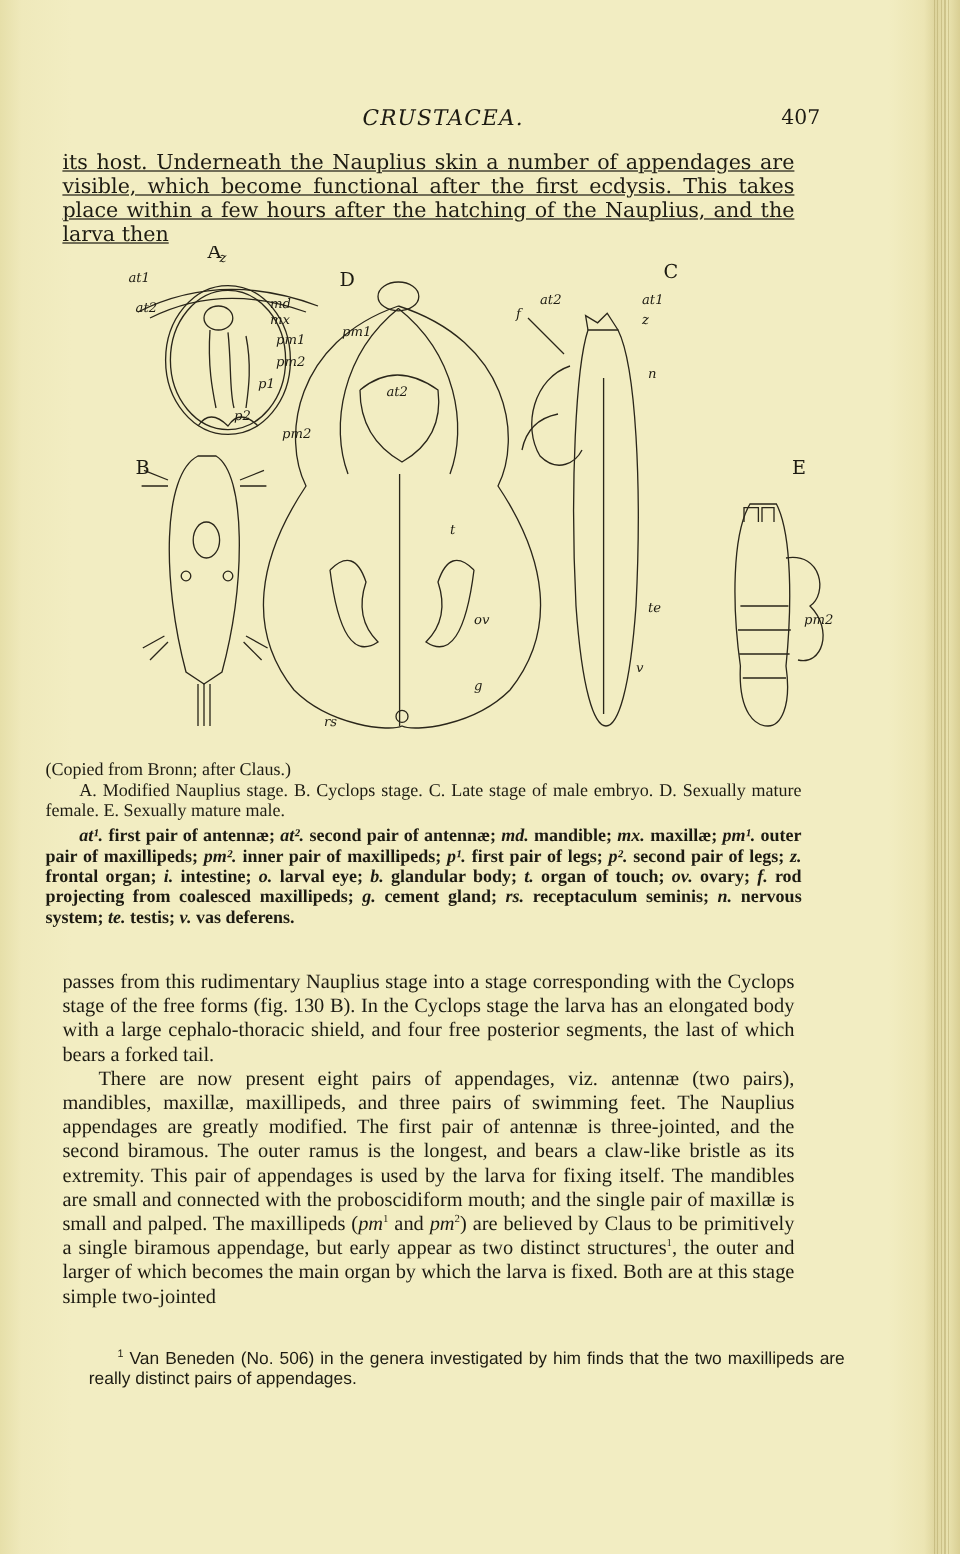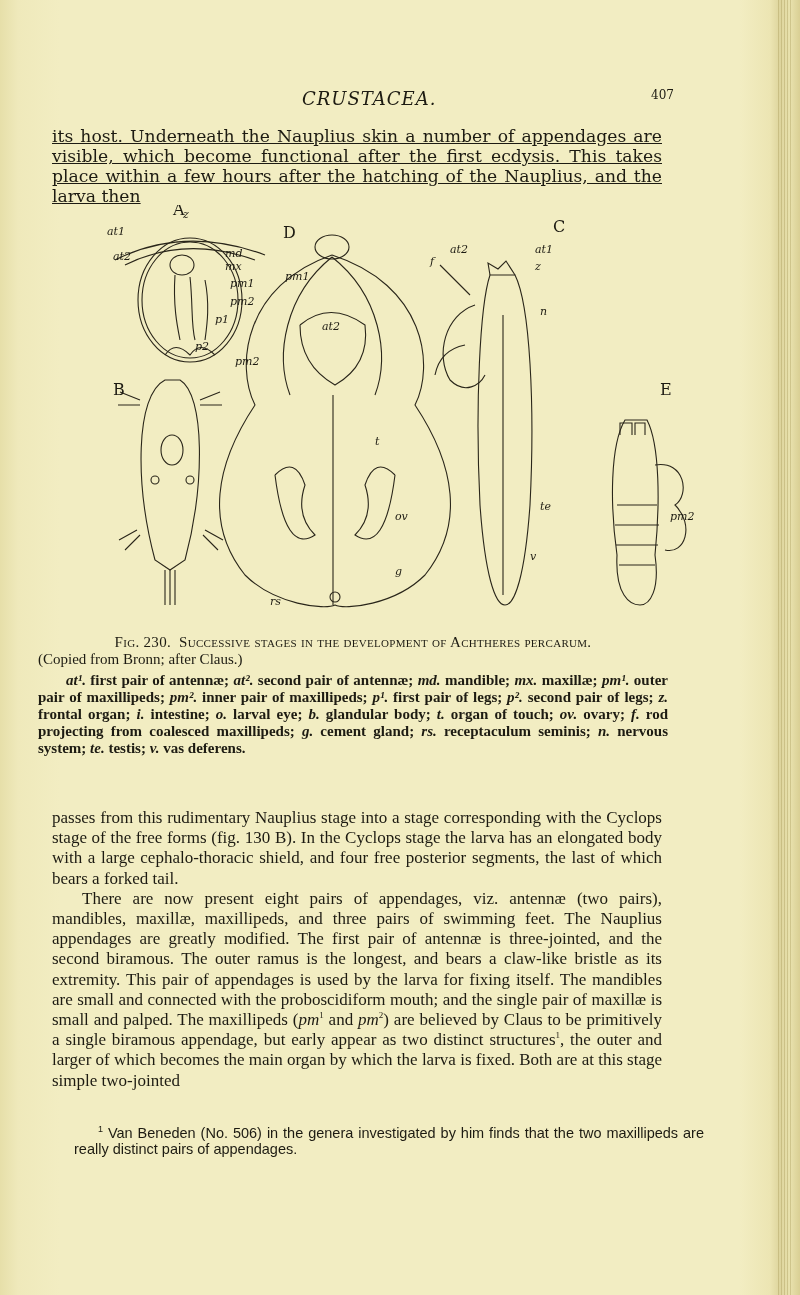--- a/index.html
+++ b/index.html
@@ -19,21 +19,21 @@
     background: repeating-linear-gradient(90deg, rgba(160,145,80,0.35) 0 1px, transparent 1px 3px);
   }
   .header {
     position: absolute; top: 88px; left: 0; width: 800px; height: 24px;
   }
   .running-title {
     position: absolute; left: 302px; top: 0;
     font-style: italic; font-size: 18px; letter-spacing: 1px;
   }
   .page-number {
-    position: absolute; left: 651px; top: 0; font-size: 12px;
+    position: absolute; left: 651px; top: 0; font-size: 17px;
   }
   .text {
     position: absolute; left: 52px; width: 610px;
     font-size: 17.2px; line-height: 20px; text-align: justify;
   }
   .text p { margin: 0; }
   .indent { text-indent: 30px; }
   .intro { top: 126px; text-decoration: underline; }
   .figure {
     position: absolute; left: 95px; top: 205px; width: 600px; height: 410px;
@@ -151,25 +151,22 @@
       <text class="fig-ital" x="440" y="65">z</text>
       <text class="fig-ital" x="335" y="60">f</text>
       <text class="fig-ital" x="445" y="110">n</text>
       <text class="fig-ital" x="445" y="305">te</text>
       <text class="fig-ital" x="435" y="355">v</text>
       <text class="fig-ital" x="575" y="315">pm2</text>
     </svg>
   </div>
 
   <div class="caption">
-    <div class="title-line">
-      <span>Fig. 230.</span>&nbsp;
-      <span>Successive stages in the development of Achtheres percarum.</span>
-    </div>
     <div class="copied">(Copied from Bronn; after Claus.)</div>
+    <div class="stages">A. Modified Nauplius stage. B. Cyclops stage. C. Late stage of male embryo. D. Sexually mature female. E. Sexually mature male.</div>
     <div class="legend" id="legend"><i>at¹. </i><span>first pair of antennæ; </span><i>at². </i><span>second pair of antennæ; </span><i>md. </i><span>mandible; </span><i>mx. </i><span>maxillæ; </span><i>pm¹. </i><span>outer pair of maxillipeds; </span><i>pm². </i><span>inner pair of maxillipeds; </span><i>p¹. </i><span>first pair of legs; </span><i>p². </i><span>second pair of legs; </span><i>z. </i><span>frontal organ; </span><i>i. </i><span>intestine; </span><i>o. </i><span>larval eye; </span><i>b. </i><span>glandular body; </span><i>t. </i><span>organ of touch; </span><i>ov. </i><span>ovary; </span><i>f. </i><span>rod projecting from coalesced maxillipeds; </span><i>g. </i><span>cement gland; </span><i>rs. </i><span>receptaculum seminis; </span><i>n. </i><span>nervous system; </span><i>te. </i><span>testis; </span><i>v. </i><span>vas deferens. </span></div>
   </div>
 
   <div class="text body-text">
     <p>passes from this rudimentary Nauplius stage into a stage corresponding with the Cyclops stage of the free forms (fig. 130 B). In the Cyclops stage the larva has an elongated body with a large cephalo-thoracic shield, and four free posterior segments, the last of which bears a forked tail.</p>
     <p class="indent"><span>There are now present eight pairs of appendages, viz. antennæ (two pairs), mandibles, maxillæ, maxillipeds, and three pairs of swimming feet. The Nauplius appendages are greatly modified. The first pair of antennæ is three-jointed, and the second biramous. The outer ramus is the longest, and bears a claw-like bristle as its extremity. This pair of appendages is used by the larva for fixing itself. The mandibles are small and connected with the proboscidiform mouth; and the single pair of maxillæ is small and palped. The maxillipeds (</span><i>pm</i><sup>1</sup><span> and </span><i>pm</i><sup>2</sup><span>) are believed by Claus to be primitively a single biramous appendage, but early appear as two distinct structures</span><sup>1</sup><span>, the outer and larger of which becomes the main organ by which the larva is fixed. Both are at this stage simple two-jointed</span></p>
   </div>
 
   <div class="footnote">
     <sup>1</sup>

